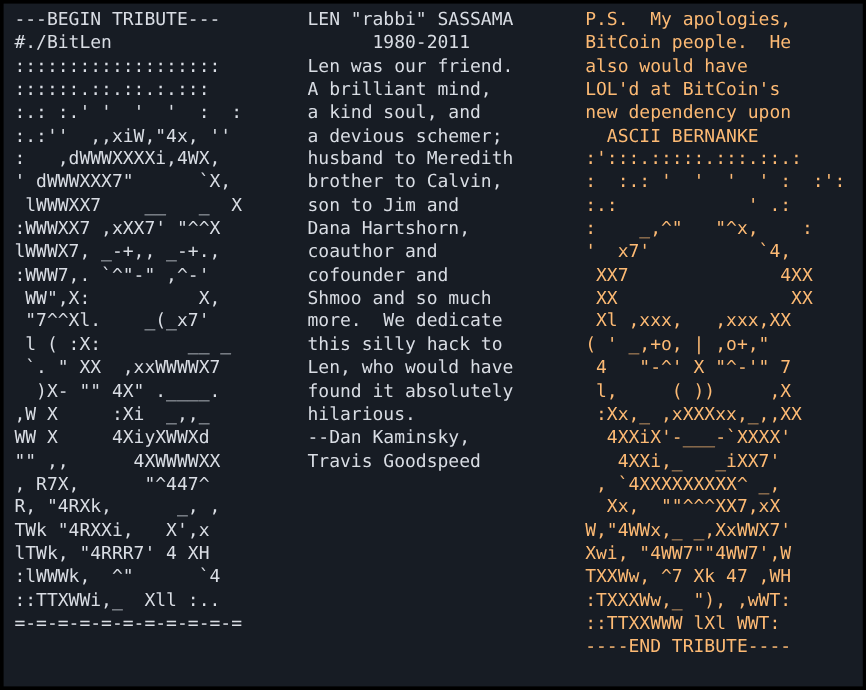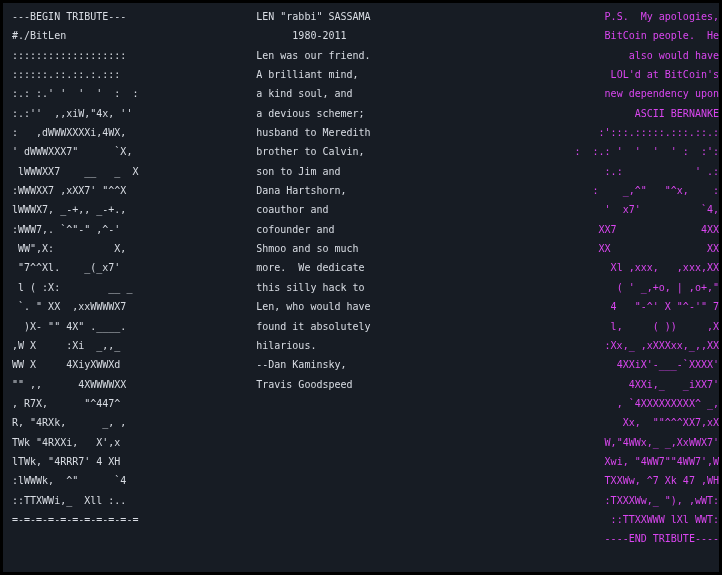--- a/index.html
+++ b/index.html
@@ -25,21 +25,21 @@
   .columns {
     display: flex;
     flex-direction: row;
     align-items: flex-start;
     padding-top: 4px;
   }
   pre.col {
     margin: 0;
     padding: 0;
     font-family: "DejaVu Sans Mono", "Liberation Mono", monospace;
-    font-size: 10px;
+    font-size: 15px;
     line-height: 19.35px;
     color: #d9dde4;
     white-space: pre;
     letter-spacing: 0px;
     -webkit-font-smoothing: none;
   }
   #col-left {
     padding-left: 9px;
     width: 243px;
   }
@@ -97,21 +97,21 @@
 coauthor and
 cofounder and
 Shmoo and so much
 more.  We dedicate
 this silly hack to
 Len, who would have
 found it absolutely
 hilarious.
 --Dan Kaminsky,
 Travis Goodspeed</pre>
-    <pre class="col" id="col-right" style="color: #d946ef; text-align: right;">P.S.  My apologies,
+    <pre class="col" id="col-right" style="color: #fdba74;">P.S.  My apologies,
 BitCoin people.  He
 also would have
 LOL'd at BitCoin's
 new dependency upon
   ASCII BERNANKE
 :':::.:::::.:::.::.:
 :  :.: '  '  '  ' :  :':
 :.:            ' .:
 :    _,^"   "^x,    :
 '  x7'          `4,

